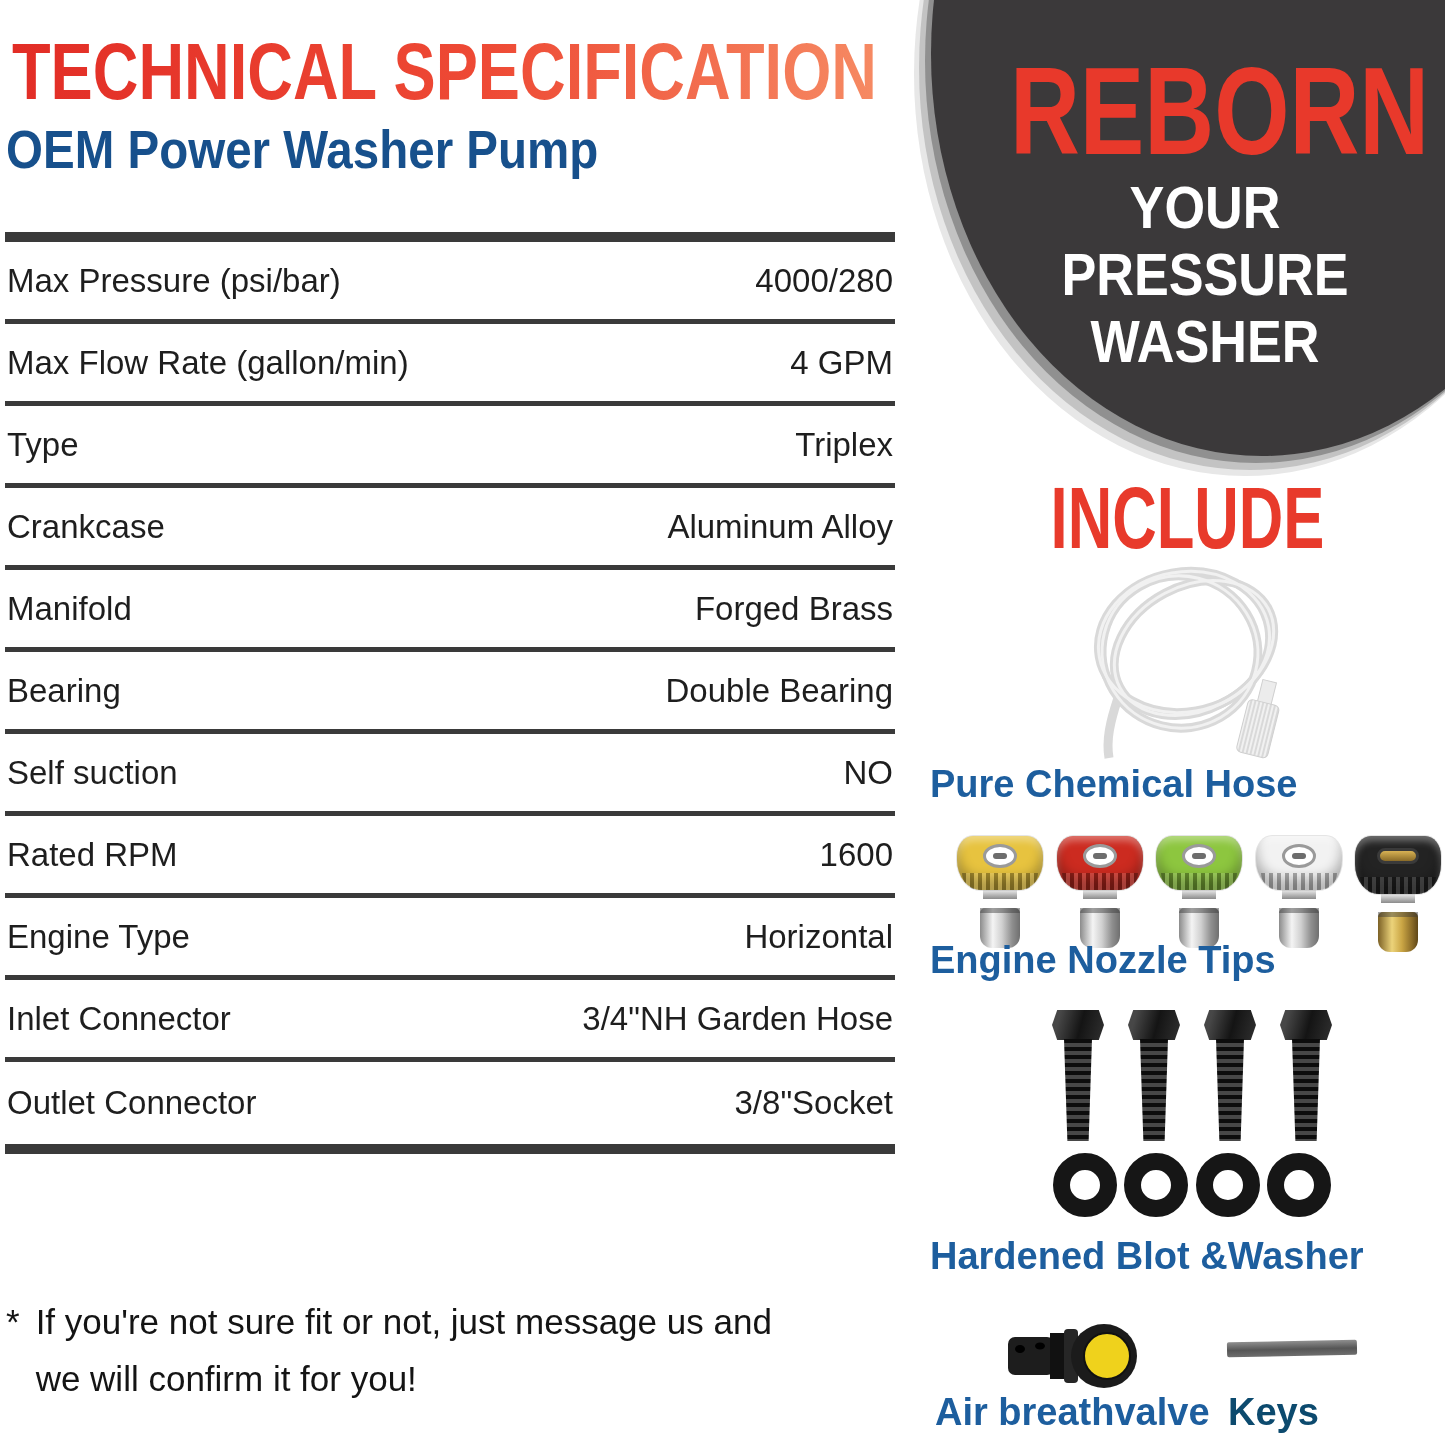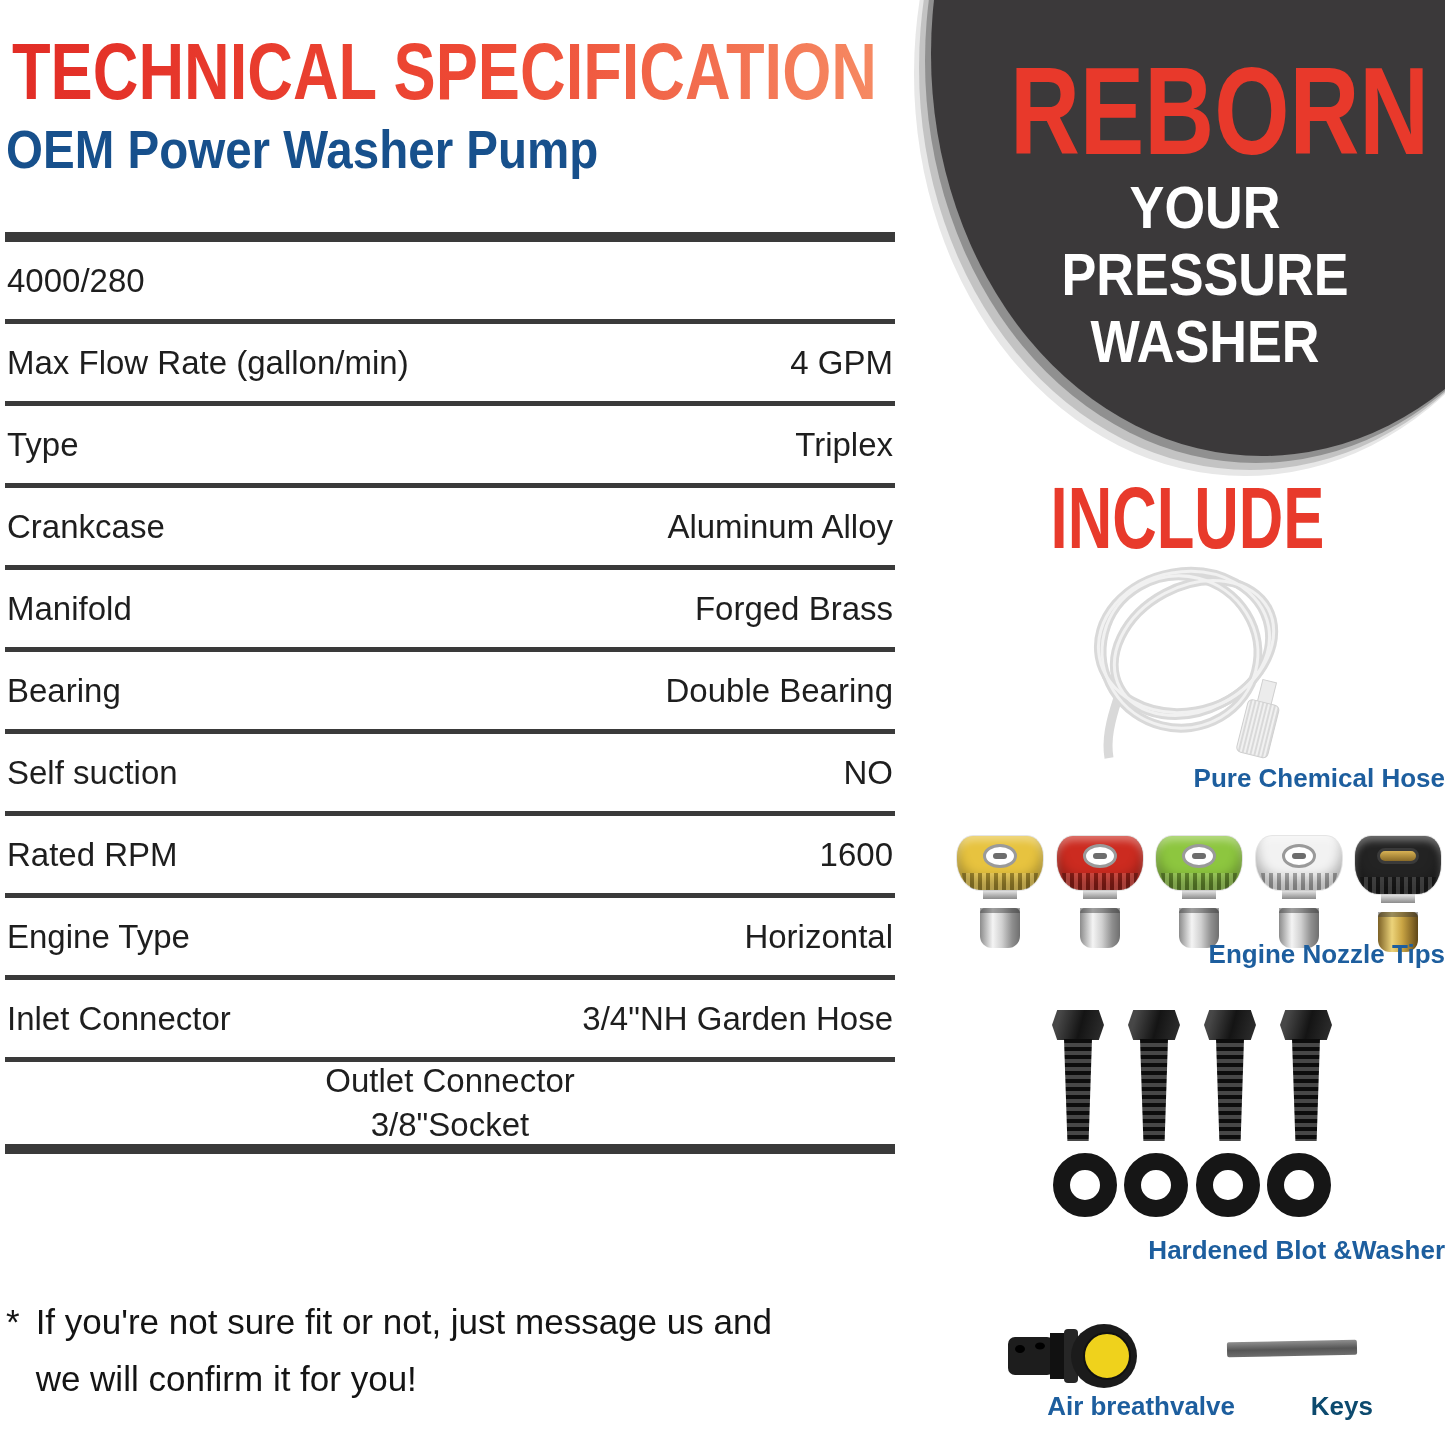--- a/index.html
+++ b/index.html
@@ -25,21 +25,21 @@
   }
 
   
   .spec-table { position: absolute; left: 5px; top: 232px; width: 890px; }
   .bar { height: 10px; background: #3a3a3a; }
   .spec-row {
     display: flex; justify-content: space-between; align-items: center;
     height: 82px; border-bottom: 5px solid #3a3a3a;
     font-size: 33px; color: #1e1e1e; padding: 0 2px; box-sizing: border-box;
   }
-  .spec-row.last { border-bottom: none; flex-direction: column; }
+  .spec-row.last { border-bottom: none; }
   .spec-label { text-align: left; }
   .spec-value { text-align: right; }
 
   
   .footnote {
     position: absolute; left: 6px; top: 1294px; width: 900px;
     display: flex; gap: 16px; font-size: 35px; color: #141414; line-height: 1.62;
   }
   .footnote-marker { flex: 0 0 auto; }
 
@@ -60,21 +60,21 @@
     transform: scaleX(0.87); transform-origin: center top; white-space: nowrap;
   }
 
   
   .include-heading {
     position: absolute; left: 930px; top: 472px; width: 515px; text-align: center;
     font-weight: bold; font-size: 88px; line-height: 92px; white-space: nowrap;
     transform: scaleX(0.70); transform-origin: center top;
   }
   .item-caption {
-    position: absolute; text-align: right; font-weight: bold; font-size: 26px;
+    position: absolute; text-align: left; font-weight: bold; font-size: 38px;
     line-height: 1.1; white-space: nowrap;
   }
   #cap-hose    { left: 930px;  top: 764px;  width: 515px; }
   #cap-nozzles { left: 930px;  top: 940px;  width: 515px; }
   #cap-bolts   { left: 930px;  top: 1236px; width: 515px; }
   #cap-valve   { left: 935px;  top: 1392px; width: 300px; }
   #cap-keys    { left: 1228px; top: 1392px; width: 145px; }
 
   .hose-svg { position: absolute; left: 1082px; top: 550px; }
 
@@ -154,20 +154,21 @@
 <body>
 
 <div class="title-wrap">
   <span class="page-title">TECHNICAL SPECIFICATION</span>
 </div>
 <div class="page-subtitle" style="color: rgb(23, 80, 140);">OEM Power Washer Pump</div>
 
 <div class="spec-table">
   <div class="bar"></div>
   <div class="spec-row">
+    <span class="spec-label">Max Pressure (psi/bar)</span>
     <span class="spec-value">4000/280</span>
   </div>
   <div class="spec-row">
     <span class="spec-label">Max Flow Rate (gallon/min)</span>
     <span class="spec-value">4 GPM</span>
   </div>
   <div class="spec-row">
     <span class="spec-label">Type</span>
     <span class="spec-value">Triplex</span>
   </div>

